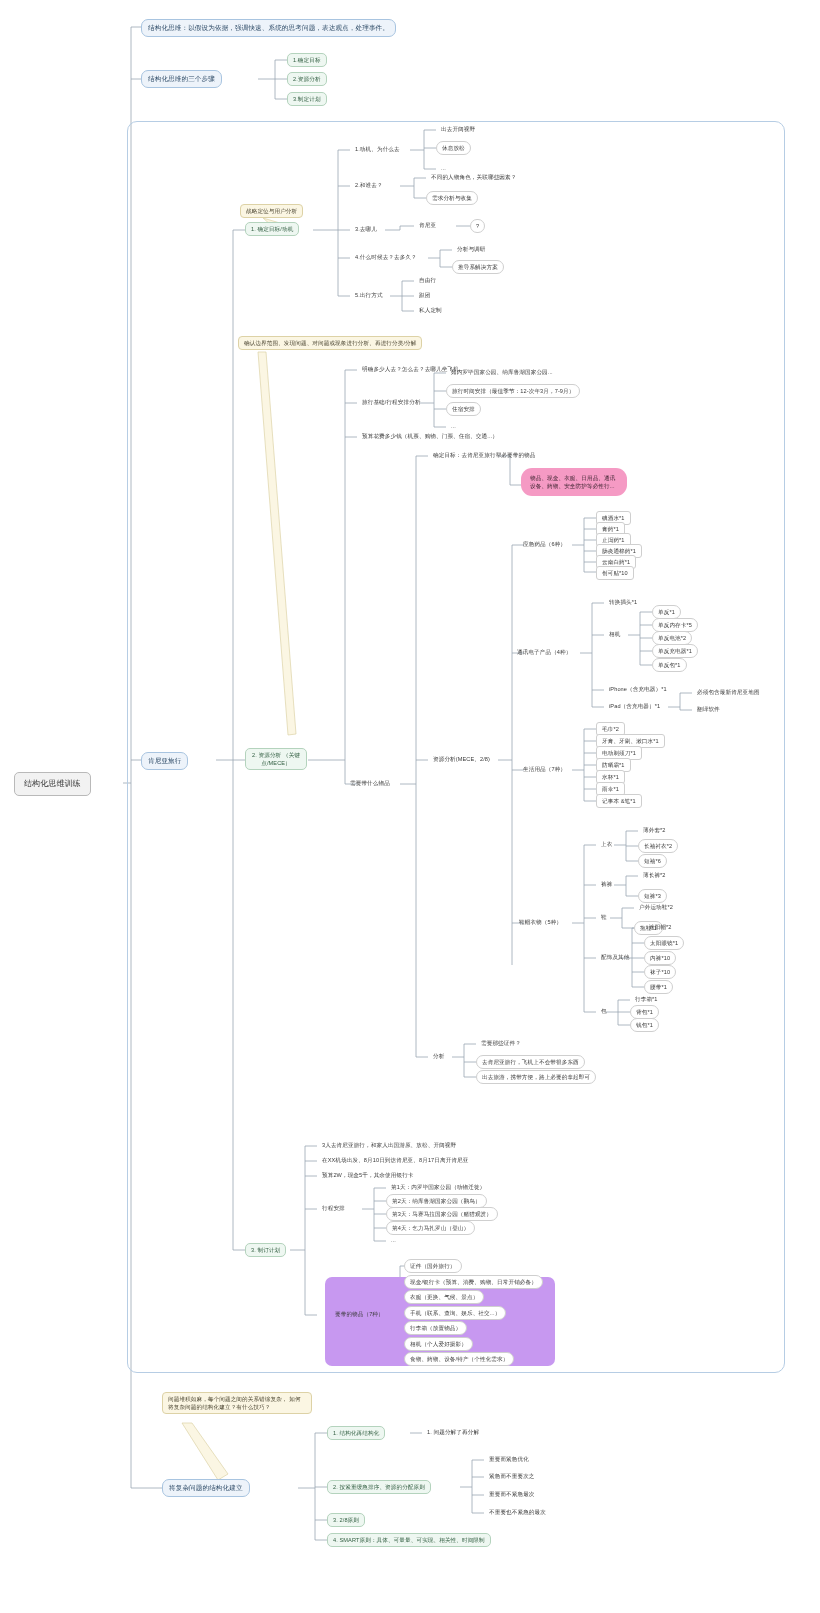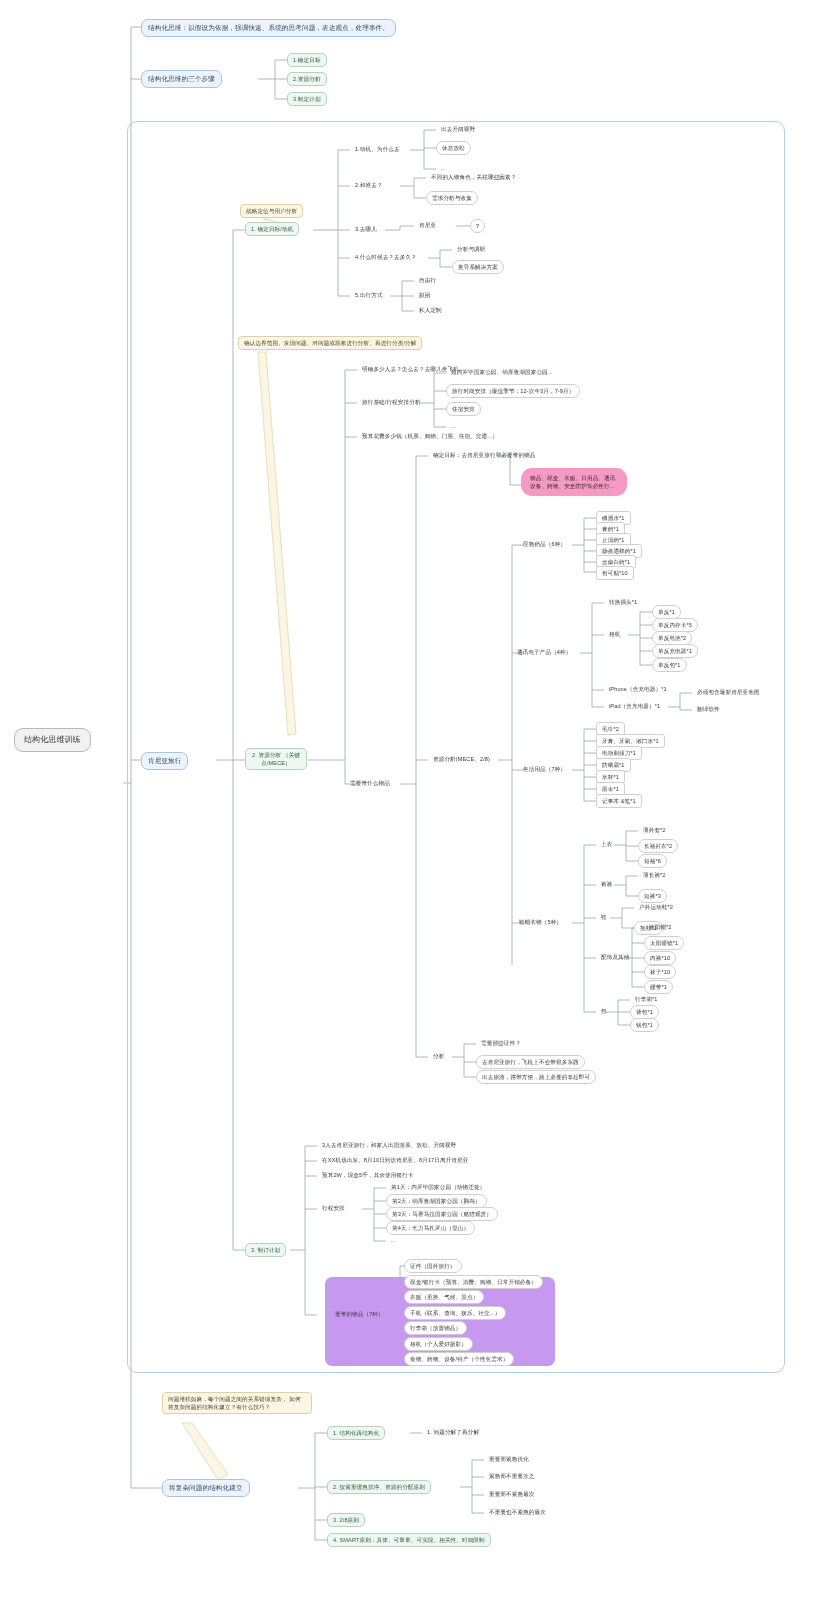--- a/index.html
+++ b/index.html
@@ -318,21 +318,21 @@
 
     <g fill="#fbf6e3" stroke="#ddd2a6" stroke-width="0.7">
       <path d="M263,218 L272,226 L290,226 Z"></path>
       <path d="M258,352 L288,735 L296,734 L266,352 Z"></path>
       <path d="M182,1423 L218,1480 L228,1474 L192,1423 Z"></path>
     </g>
   </svg>
 
   <div class="outline-blue" style="left:127px; top:121px; width:658px; height:1252px;"></div>
 
-  <div class="node box-grey root" style="left:14px; top:728px;border-radius:9px;">结构化思维训练</div>
+  <div class="node box-grey root" style="left:14px; top:772px;">结构化思维训练</div>
 
   <div class="node box-blue lvl1" style="left:141px; top:19px;">结构化思维：以假设为依据，强调快速、系统的思考问题，表达观点，处理事件。</div>
 
   <div class="node box-blue lvl1" style="left:141px; top:70px;">结构化思维的三个步骤</div>
   <div class="node box-green tiny" style="left:287px; top:53px;">1.确定目标</div>
   <div class="node box-green tiny" style="left:287px; top:72px;">2.资源分析</div>
   <div class="node box-green tiny" style="left:287px; top:92px;">3.制定计划</div>
 
   <div class="node box-blue lvl1" style="left:141px; top:752px;">肯尼亚旅行</div>
 

